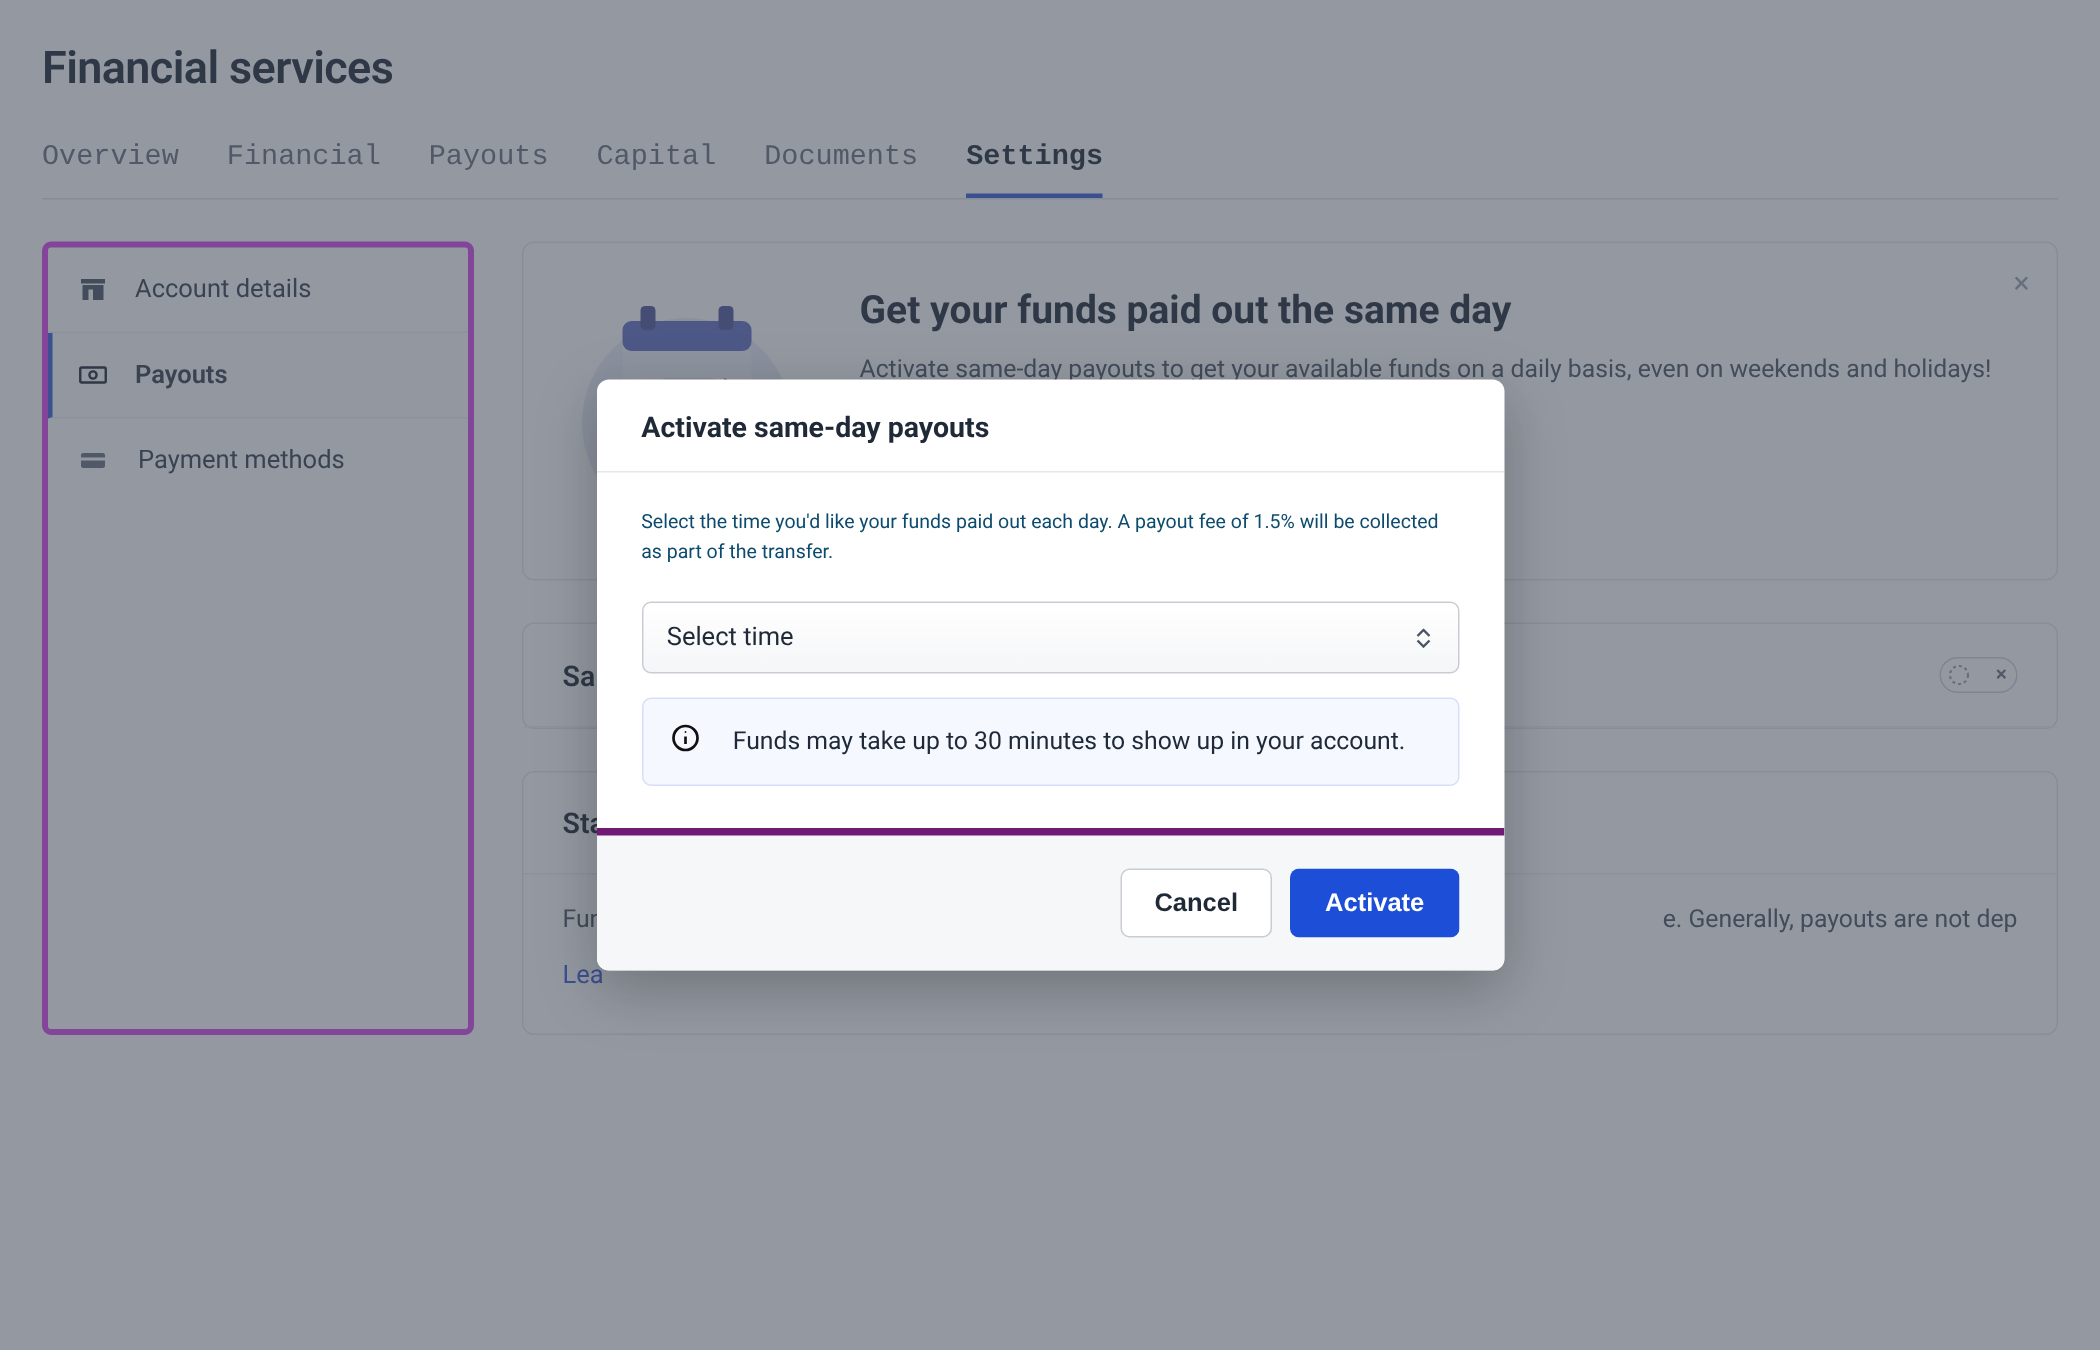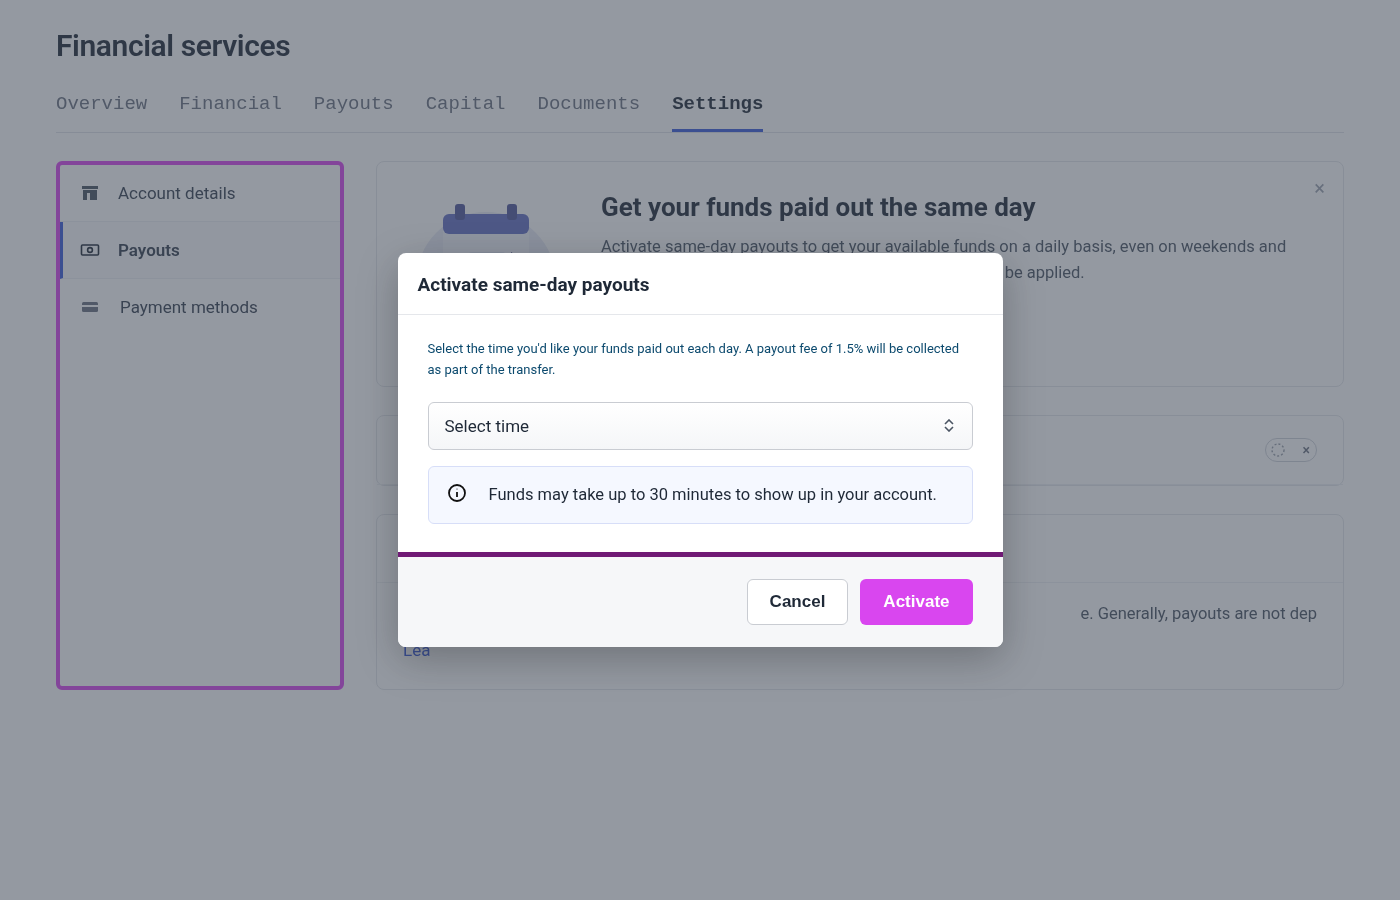--- a/index.html
+++ b/index.html
@@ -1,17 +1,17 @@
 <!DOCTYPE html>
 <html><head>
 <meta charset="utf-8">
 <style>
   * { box-sizing: border-box; margin: 0; padding: 0; }
   html, body { width: 1400px; height: 900px; font-family: -apple-system, BlinkMacSystemFont, "Segoe UI", Roboto, sans-serif; background: #fff; color: #1f2937; overflow: hidden; }
-  .page { padding: 28px 56px; }
+  .page { padding: 28px 28px; }
   .page-title { font-size: 30px; font-weight: 600; letter-spacing: -0.4px; }
   .tabs { display: flex; gap: 32px; margin-top: 18px; border-bottom: 1px solid #e1e3e8; }
   .tab { font-size: 19px; color: #6b7280; padding: 12px 0 14px; cursor: pointer; border-bottom: 3px solid transparent; font-family: Liberation Mono, monospace; }
   .tab.active { color: #1f2937; font-weight: 600; border-bottom-color: #3b5bdb; }
   .content { display: flex; gap: 32px; margin-top: 28px; }
   .sidebar { width: 288px; border: 4px solid #d946ef; border-radius: 6px; overflow: hidden; background:#fff; }
   .side-item { display: flex; align-items: center; gap: 18px; padding: 18px 20px; font-size: 17px; color: #374151; cursor: pointer; border-bottom: 1px solid #eef0f3; }
   .side-item:last-child { border-bottom: none; gap: 20px; }
   .side-item.active { border-left: 3px solid #3b5bdb; padding-left: 17px; font-weight: 600; background:#fbfbfc; }
   .side-icon { width: 20px; height: 20px; flex-shrink: 0; display:flex; align-items:center; justify-content:center; }
@@ -25,31 +25,31 @@
   .section-card { border: 1px solid #e5e7eb; border-radius: 8px; margin-top: 28px; }
   .section-head { display:flex; align-items:center; justify-content:space-between; padding: 22px 26px; font-size: 19px; font-weight: 600; border-bottom:1px solid #eef0f3; }
   .toggle { width: 52px; height: 24px; border: 1px solid #cfd3da; border-radius: 999px; position:relative; background:#fff; display:flex; align-items:center; justify-content:flex-end; padding:0 6px; color:#6b7280; font-size:14px; }
   .toggle .knob-icon { position:absolute; left:4px; width:16px; height:16px; }
   .section-body { padding: 18px 26px 26px; font-size:16.5px; color:#4b5563; line-height:1.55; }
   .section-body .link { margin-top:10px; display:inline-block; }
 
   
   .overlay { position: fixed; inset: 0; background: rgba(61,70,84,0.55); display:flex; align-items:center; justify-content:center; }
   .modal { width: 605px; background:#fff; border-radius: 8px; box-shadow: 0 12px 40px rgba(0,0,0,0.25); overflow:hidden; }
-  .modal-head { padding: 20px 20px 18px; border-bottom:1px solid #e5e7eb; }
+  .modal-head { padding: 20px 30px 18px; border-bottom:1px solid #e5e7eb; }
   .modal-head h3 { font-size: 19px; font-weight:700; }
   .modal-body { padding: 24px 30px 28px; }
   .modal-body p { font-size: 13px; color:#0c4a6e; line-height:1.55; margin-bottom: 22px; }
   .select { width: 100%; border: 1px solid #c9ccd2; border-radius: 6px; padding: 13px 16px; font-size: 17px; font-weight:400; display:flex; justify-content:space-between; align-items:center; background: linear-gradient(#ffffff,#f5f6f8); cursor:pointer; }
   .chev { width: 12px; display:flex; flex-direction:column; gap:1px; color:#4b5563; }
   .notice { margin-top: 16px; border:1px solid #d7def8; background:#f5f8ff; border-radius:6px; padding: 16px 18px; display:flex; gap:22px; align-items:center; font-size:16.5px; }
   .modal-foot { background:#f6f7f9; padding: 22px 30px; display:flex; justify-content:flex-end; gap:12px; border-top:5px solid #701a75; }
   .btn { border-radius:6px; padding: 12px 22px; font-size:17px; font-weight:600; cursor:pointer; border:1px solid transparent; }
   .btn-sec { background:#fff; border-color:#c9ccd2; color:#1f2937; }
-  .btn-pri { background:#d946ef; color:#fff; }
+  .btn-pri { background:#1d4ed8; color:#fff; }
 </style>
 </head>
 <body>
 
 <div class="page">
   <h1 class="page-title">Financial services</h1>
 
   <nav class="tabs">
     <div class="tab">Overview</div>
     <div class="tab">Financial</div>

